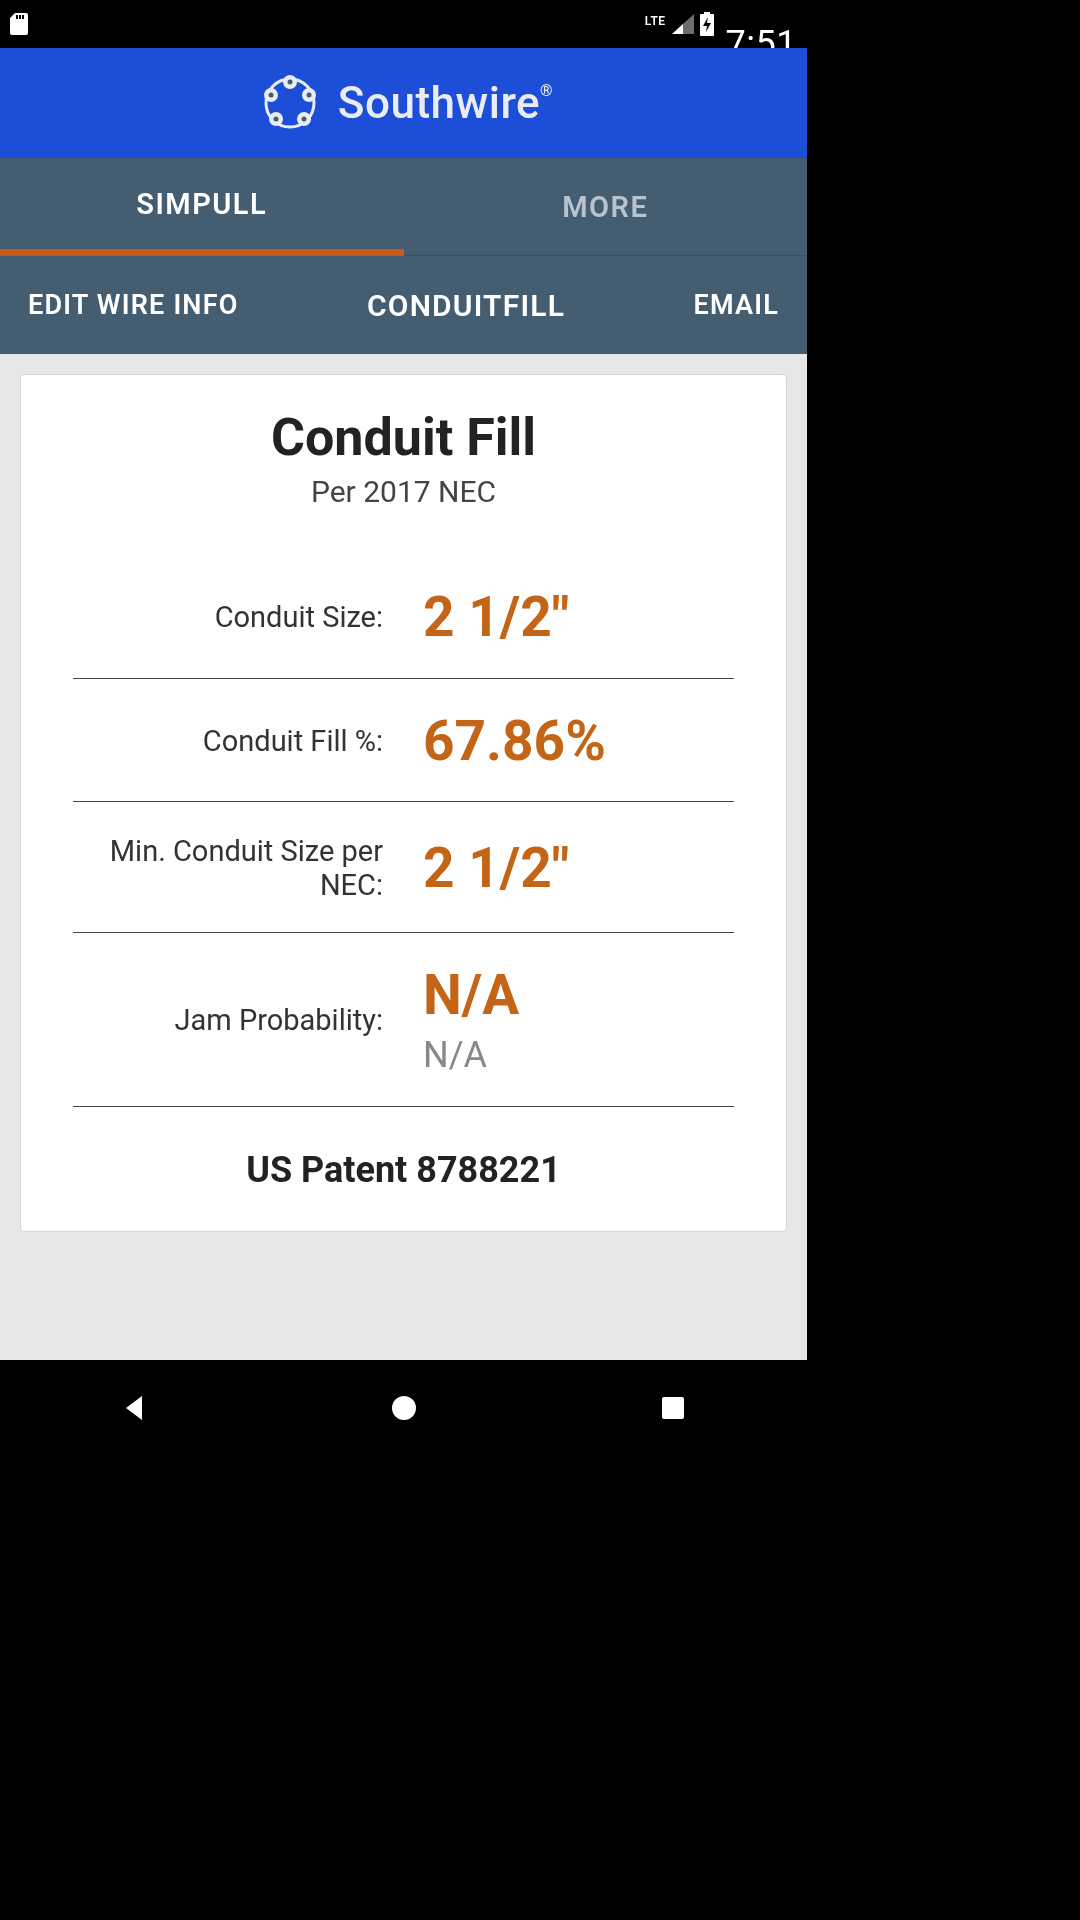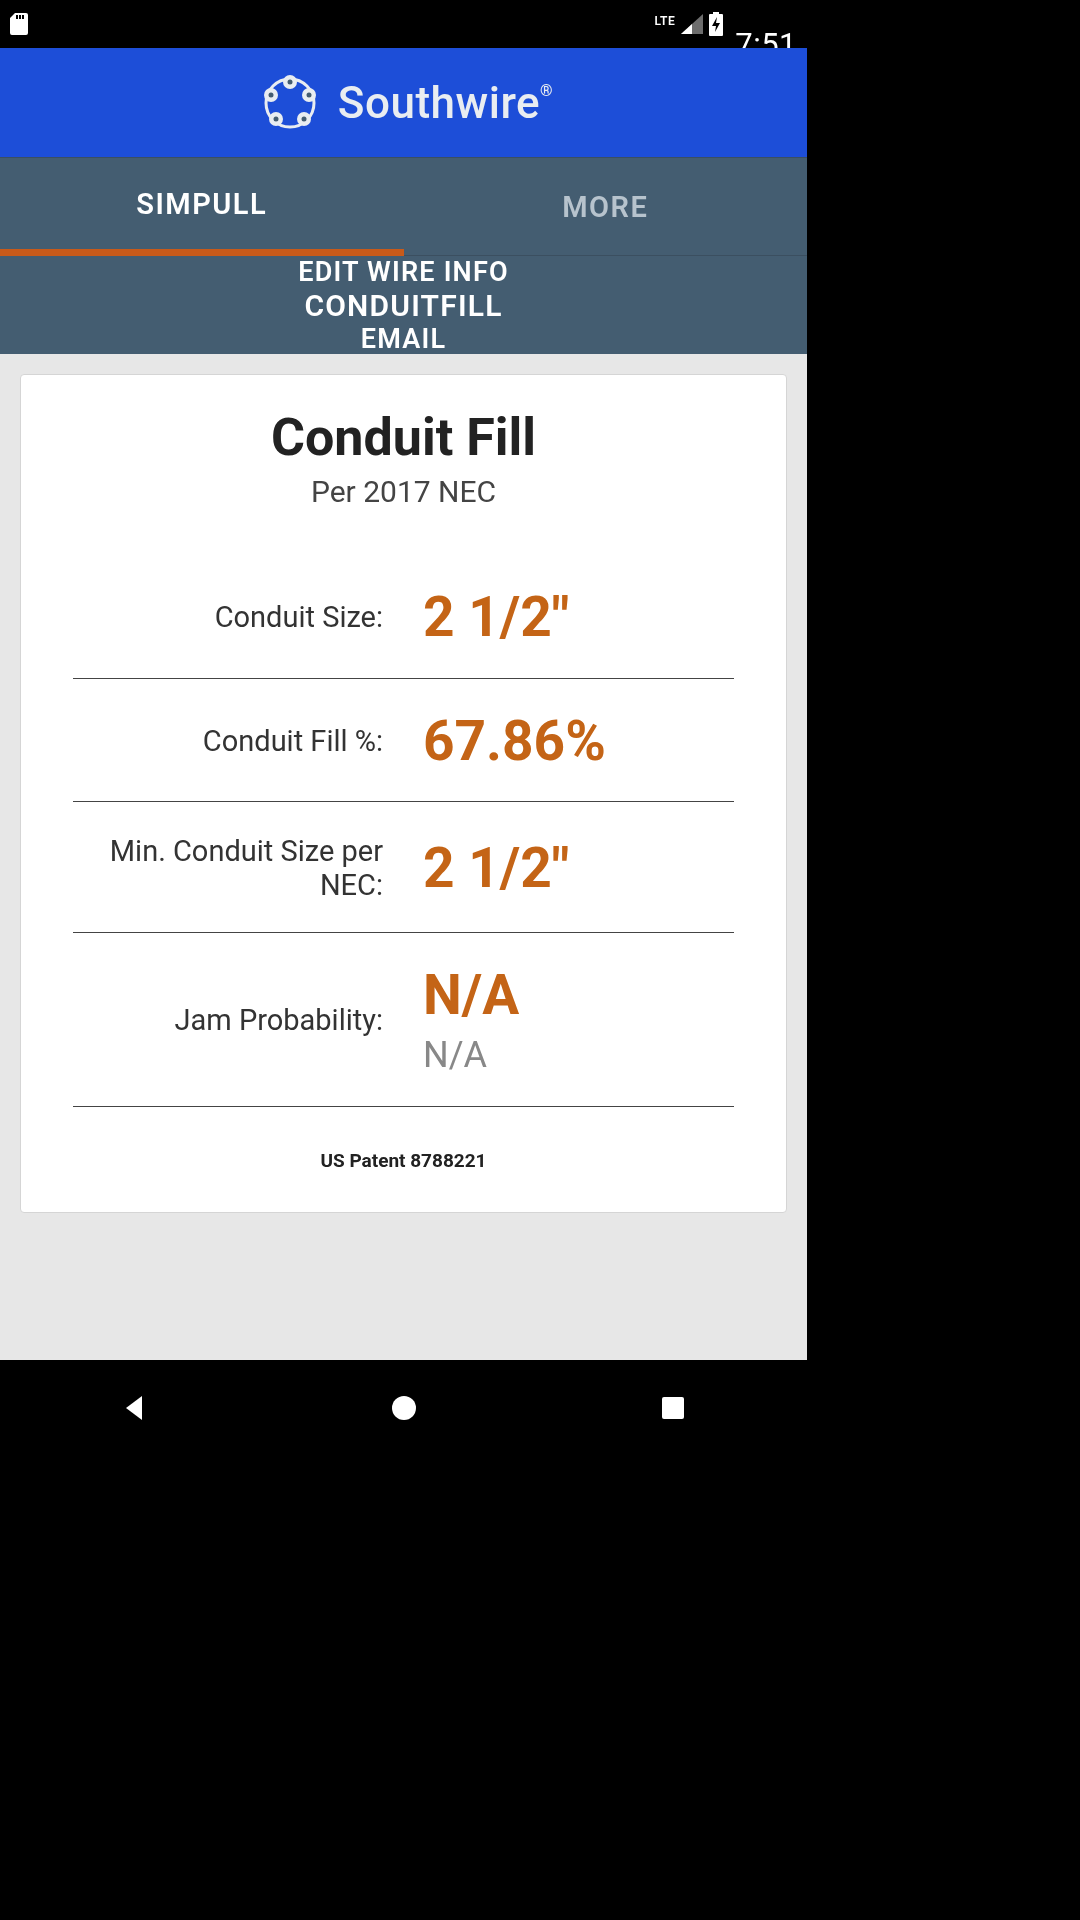--- a/index.html
+++ b/index.html
@@ -7,53 +7,53 @@
 .screen { width: 807px; height: 1456px; display: flex; flex-direction: column; }
 
 
 .status-bar { background: #000; height: 48px; display: flex; align-items: center; justify-content: space-between; padding: 0 10px; color: #fff; }
 .status-left, .status-right { display: flex; align-items: center; gap: 8px; }
 .status-right { gap: 6px; }
 .sd-icon { width: 18px; height: 22px; }
 .lte-label { font-size: 12px; font-weight: 600; letter-spacing: .5px; margin-bottom: 6px; }
 .signal-wrap { position: relative; width: 22px; height: 20px; }
 .batt-icon { width: 14px; height: 24px; }
-.clock { font-size: 31px; font-weight: 400; letter-spacing: .5px; margin-left: 6px; margin-top: 40px; }
+.clock { font-size: 36px; font-weight: 400; letter-spacing: .5px; margin-left: 6px; margin-top: 40px; }
 
 
 .app-header { background: #1d4ed8; height: 110px; display: flex; align-items: center; justify-content: center; border-bottom: 1px solid #3b4f60; }
 .brand { display: flex; align-items: center; gap: 12px; color: #e9edf1; }
 .brand-logo { width: 72px; height: 72px; }
 .brand-text { font-size: 44px; font-weight: 500; letter-spacing: .5px; }
 .brand-text sup { font-size: 16px; vertical-align: top; position: relative; top: 4px; }
 
 
 .tabs { background: #445d71; height: 98px; display: flex; }
 .tab { flex: 1; display: flex; align-items: center; justify-content: center; color: #b7c3cd; font-size: 29px; font-weight: 600; letter-spacing: 1.5px; text-transform: uppercase; cursor: pointer; border-bottom: 1px solid #3b4f60; }
 .tab.active { color: #fff; border-bottom: 7px solid #c85a1a; }
 
 
-.action-bar { background: #445d71; height: 98px; display: flex; align-items: center; justify-content: space-between; padding: 0 28px; flex-direction: column; }
+.action-bar { background: #445d71; height: 98px; display: flex; align-items: center; justify-content: space-between; padding: 0 28px; }
 .action-btn { color: #fff; font-size: 27px; font-weight: 600; letter-spacing: 1.2px; text-transform: uppercase; cursor: pointer; }
 .action-center { font-size: 30px; text-align: center; }
 
 
 .content-area { flex: 1; background: #e7e7e7; padding: 20px; }
 .card { background: #fff; border: 1px solid #d5d5d5; border-radius: 4px; padding: 32px 52px 40px; }
 .card-title { text-align: center; font-size: 52px; font-weight: 700; color: #222; }
 .card-subtitle { text-align: center; font-size: 30px; color: #444; margin-top: 6px; margin-bottom: 46px; }
 
 .row { display: flex; align-items: center; padding: 32px 0 30px; border-bottom: 1px solid #444; }
 .row:last-of-type { border-bottom: none; }
 .row-label { flex: 0 0 350px; font-size: 29px; color: #333; text-align: right; padding-right: 40px; }
 .row-value-wrap { flex: 1; }
 .row-value { font-size: 55px; font-weight: 700; color: #c46416; line-height: 1.1; }
 .row-sub { font-size: 36px; color: #888; margin-top: 8px; }
 
-.patent { text-align: center; font-size: 19px; font-weight: 700; color: #222; margin-top: 42px; }
+.patent { text-align: center; font-size: 36px; font-weight: 700; color: #222; margin-top: 42px; }
 
 
 .nav-bar { background: #000; height: 96px; display: flex; align-items: center; justify-content: space-around; }
 .nav-btn { width: 120px; height: 60px; display: flex; align-items: center; justify-content: center; }
 .nav-back svg, .nav-home svg, .nav-recent svg { fill: #fff; }
 </style>
 </head>
 <body>
 
 <div class="screen">

